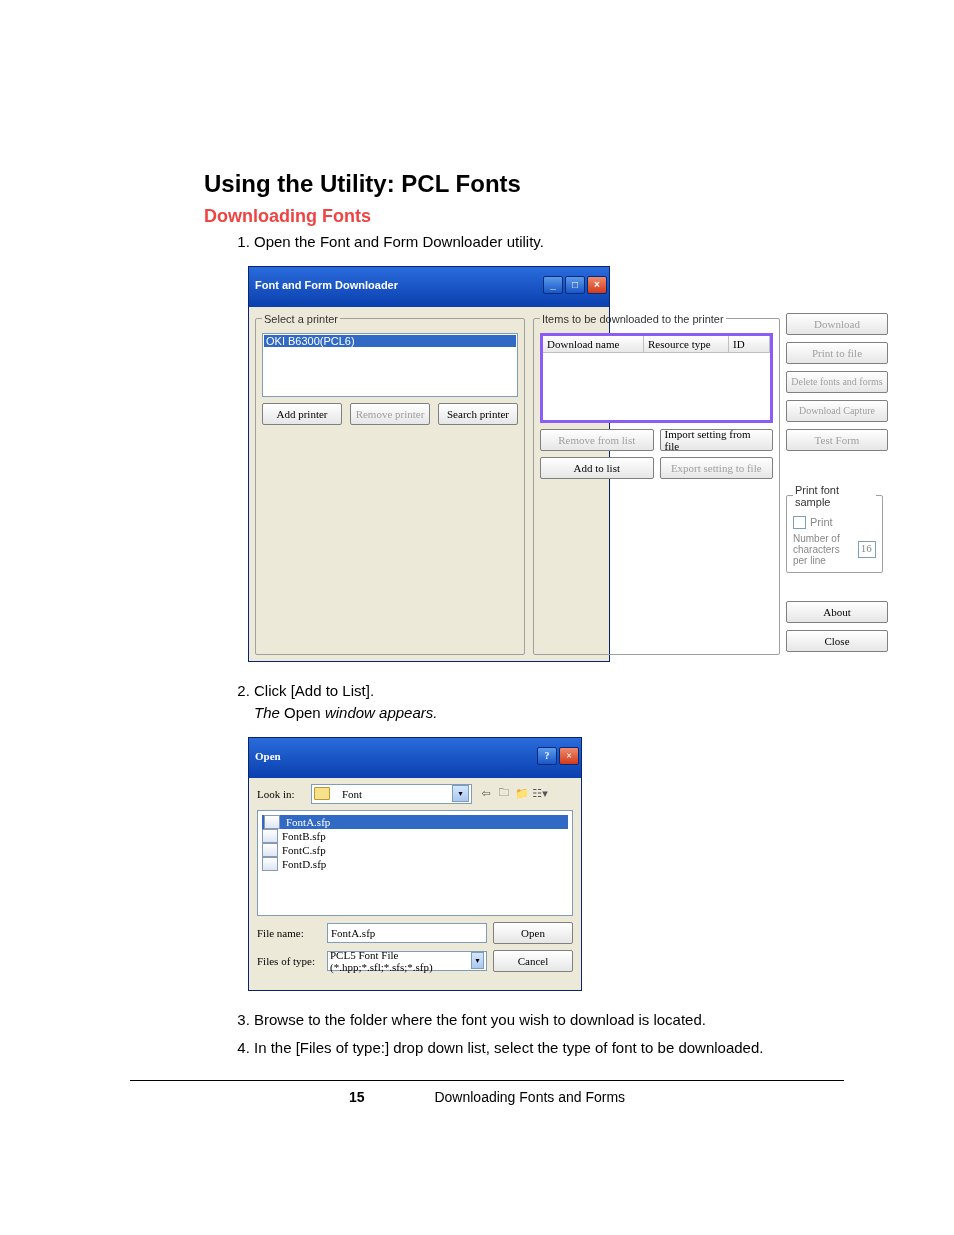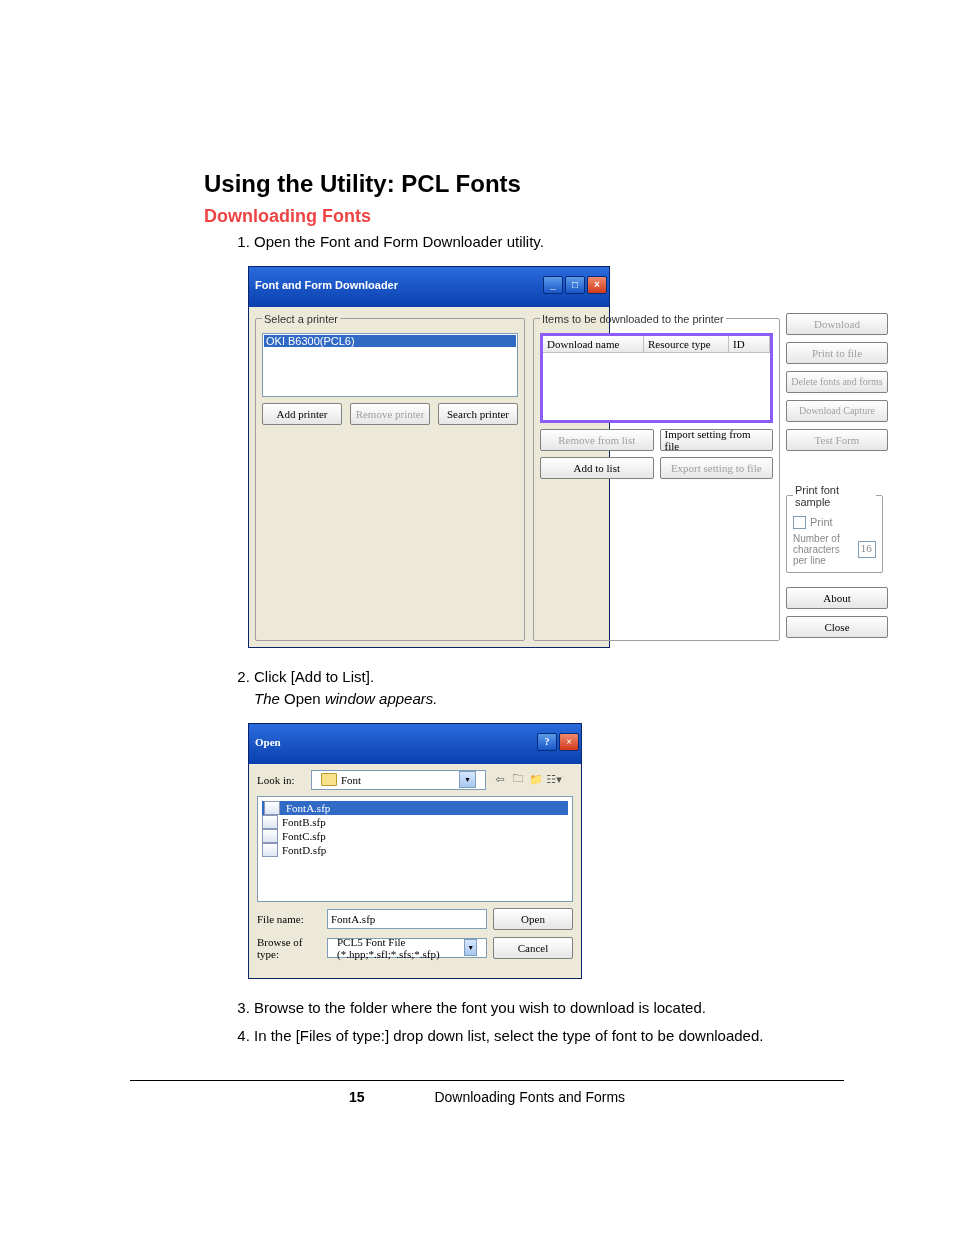--- a/index.html
+++ b/index.html
@@ -36,21 +36,21 @@
   .thead{display:flex;background:linear-gradient(#fff,#e8e8e8);border-bottom:1px solid #c0c0c0}
   .th{font:11px Tahoma;padding:2px 4px;border-right:1px solid #c0c0c0}
   .chk{width:11px;height:11px;border:1px solid #7f9db9;background:#fff;display:inline-block;vertical-align:middle;margin-right:4px}
   .numbox{width:26px;height:15px;border:1px solid #7f9db9;background:#fff;display:inline-block;font:11px Tahoma;padding:0 2px;color:#888;vertical-align:middle}
   .btnrow2{display:flex;gap:6px;margin-top:6px}
   .btnrow2 .btn{flex:1}
 
   
   .win2{width:332px;border:1px solid #0a246a;background:#ece9d8;font:11px Tahoma}
   .row{display:flex;align-items:center;gap:6px;padding:6px 8px}
-  .combo{flex:1;height:18px;border:1px solid #7f9db9;background:#fff;display:flex;align-items:center;padding:0 9px;gap:4px}
+  .combo{flex:1;height:18px;border:1px solid #7f9db9;background:#fff;display:flex;align-items:center;padding:0 2px;gap:12px}
   .combo .arrow{margin-left:auto;width:15px;height:15px;background:linear-gradient(#d4e7ff,#a8c8ef);border:1px solid #7f9db9;display:flex;align-items:center;justify-content:center;font-size:8px}
   .foldericon{width:14px;height:11px;background:#f7e28b;border:1px solid #b89a2e;border-radius:1px;position:relative}
   .tico{width:16px;height:16px;display:flex;align-items:center;justify-content:center;color:#555}
   .toolbar{display:flex;gap:2px}
   .filearea{margin:0 8px;height:96px;background:#fff;border:1px solid #7f9db9;padding:4px}
   .fileitem{display:flex;align-items:center;gap:4px;height:14px;font:11px Tahoma}
   .fileitem .fico{width:14px;height:12px;border:1px solid #8898b8;background:linear-gradient(#fff,#dde6f3)}
   .fileitem.sel span.lbl{background:#316ac5;color:#fff;padding:0 2px}
   .lbl2{width:64px;font:11px Tahoma}
   .txtin{flex:1;height:18px;border:1px solid #7f9db9;background:#fff;padding:0 3px;font:11px Tahoma;display:flex;align-items:center}
@@ -154,21 +154,21 @@
             <div style="display:flex;align-items:center;color:#888">
                 <span class="chk"></span>
                 <span>Print</span>
               </div>
             <div style="display:flex;align-items:center;gap:4px;margin-top:4px;color:#888">
               <span style="font-size:10px;line-height:1.1">Number of characters per line</span>
               <span class="numbox">16</span>
             </div>
           </fieldset>
 
-          <div class="btn" style="margin-top:10px">
+          <div class="btn" style="margin-top:24px">
               <span>About</span>
             </div>
           <div class="btn">
               <span>Close</span>
             </div>
         </div>
       </div>
     </div>
   </div>
 
@@ -230,21 +230,21 @@
       <div class="row">
         <span class="lbl2">File name:</span>
         <div class="txtin">
             <span>FontA.sfp</span>
           </div>
         <div class="btn" style="width:58px">
             <span>Open</span>
           </div>
       </div>
       <div class="row" style="padding-top:0">
-        <span class="lbl2">Browse of type:</span>
+        <span class="lbl2">Files of type:</span>
         <div class="combo">
           <span>PCL5 Font File (*.hpp;*.sfl;*.sfs;*.sfp)</span>
           <span class="arrow">▾</span>
         </div>
         <div class="btn" style="width:58px">
             <span>Cancel</span>
           </div>
       </div>
       <div class="grip"></div>
     </div>

